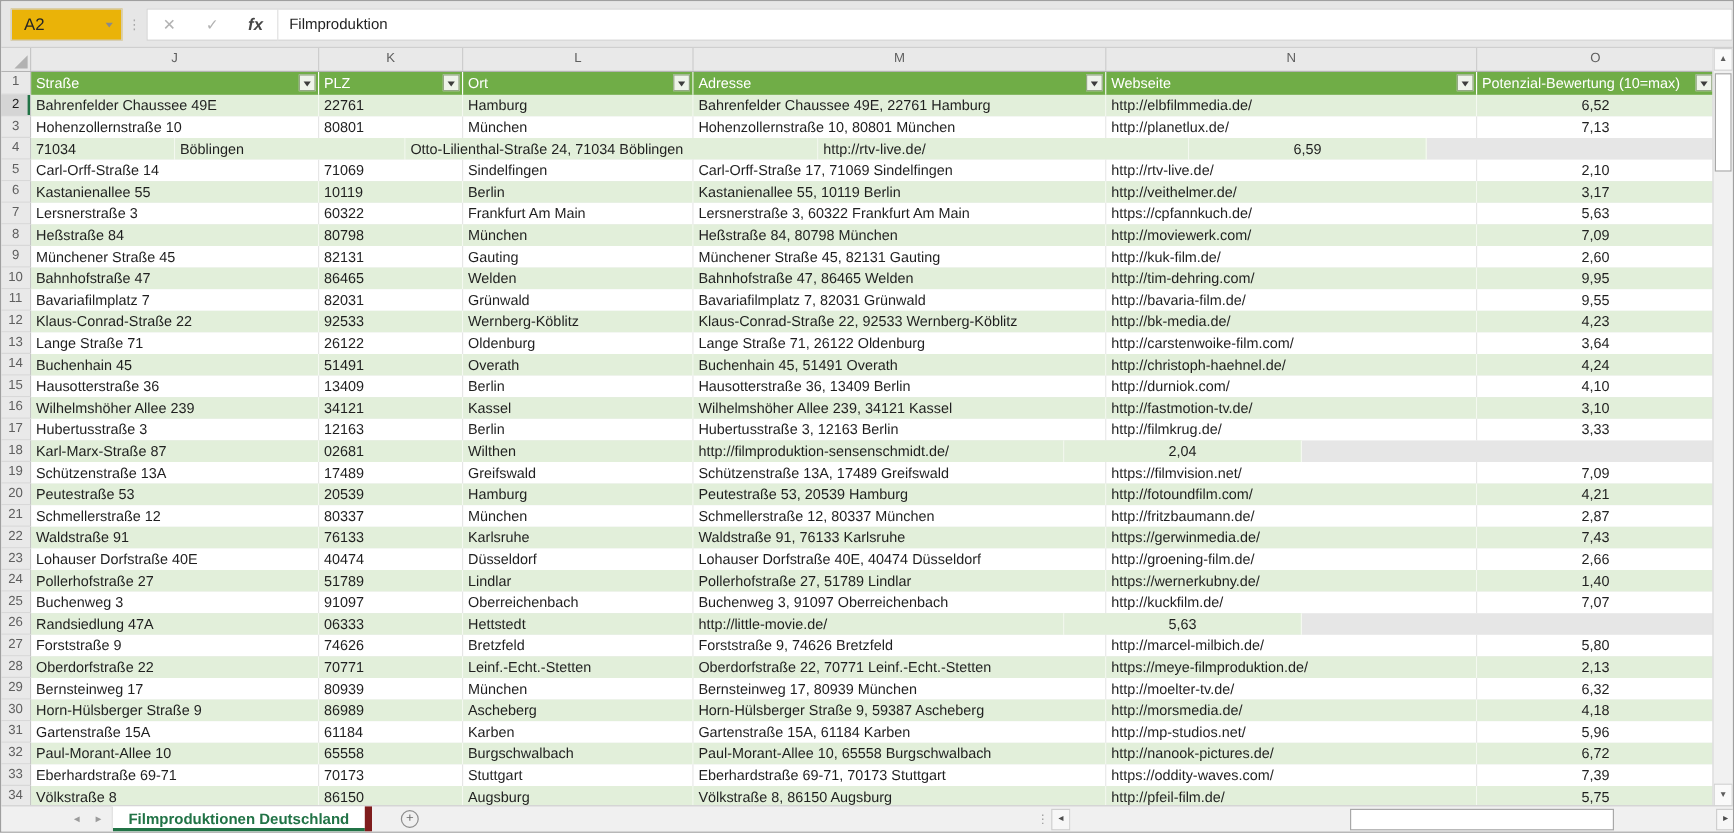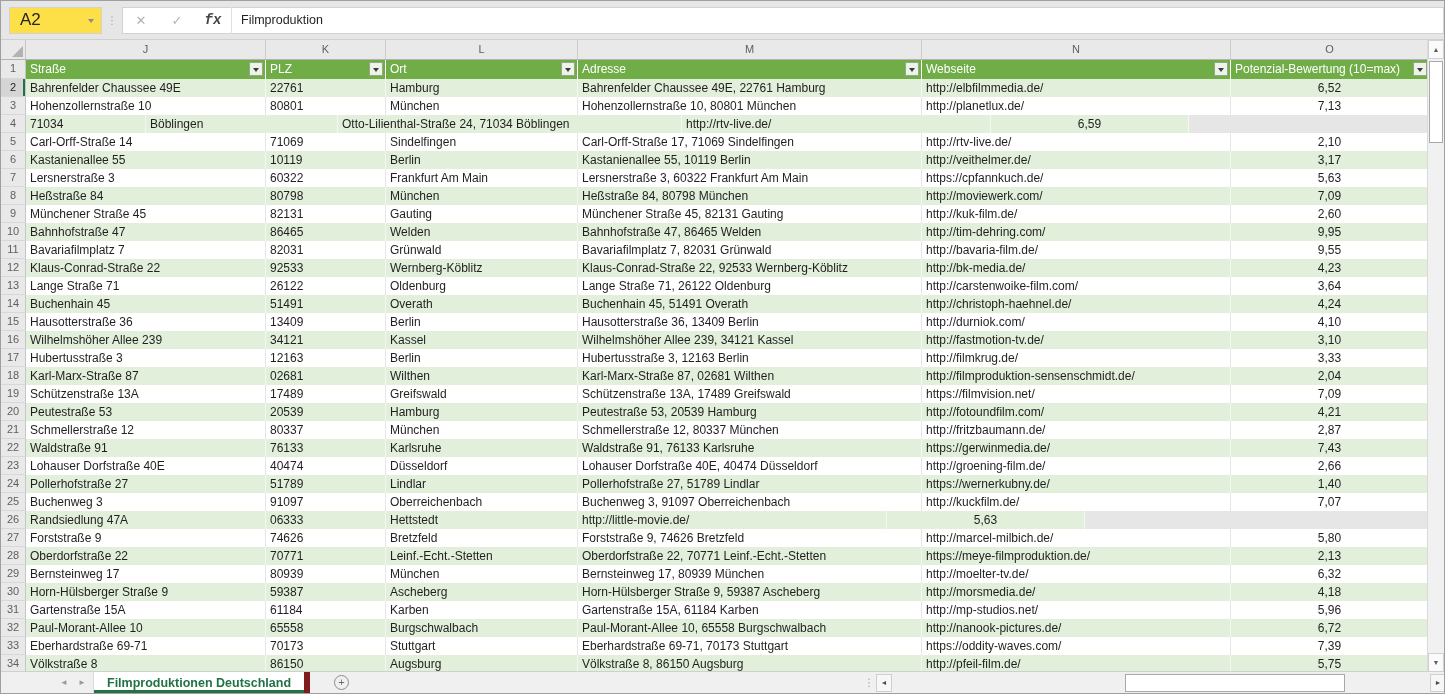--- a/index.html
+++ b/index.html
@@ -2,26 +2,26 @@
 <html><head>
 <meta charset="utf-8">
 <style>
   * { margin:0; padding:0; box-sizing:border-box; }
   html,body { background:#cfcfcf; }
   body { font-family:"Liberation Sans", sans-serif; }
   .app { position:relative; width:1445px; height:694px; background:#e6e6e6; overflow:hidden; border:1px solid #9f9f9f; }
 
   
   .formula-row { height:39px; display:flex; align-items:center; padding-left:8px; background:#e6e6e6; border-bottom:1px solid #cfcfcf; }
-  .name-box { width:93px; height:27px; background:#fde047; border:1px solid #d2d2d2; display:flex; align-items:center; padding-left:10px; font-size:17px; color:#262626; }
+  .name-box { width:93px; height:27px; background:#eab308; border:1px solid #d2d2d2; display:flex; align-items:center; padding-left:10px; font-size:14px; color:#262626; }
   .name-arrow { margin-left:auto; margin-right:7px; width:0; height:0; border:3.5px solid transparent; border-top:4.5px solid #8a8a8a; margin-top:4px; }
   .vdots { width:20px; text-align:center; color:#a8a8a8; font-size:11px; user-select:none; }
   .fx-strip { flex:1; height:27px; background:#fff; border:1px solid #d2d2d2; display:flex; align-items:center; margin-right:0; }
   .fxbtn { width:36px; text-align:center; font-size:13px; color:#b3b3b3; }
-  .fxbtn.fx { font-family:Liberation Mono, monospace; font-style:italic; font-weight:bold; color:#474747; font-size:14px; }
+  .fxbtn.fx { font-family:Liberation Sans, sans-serif; font-style:italic; font-weight:bold; color:#474747; font-size:14px; }
   .fx-divider { width:1px; height:27px; background:#e0e0e0; margin-right:9px; }
   .formula-text { font-size:12.5px; color:#1f1f1f; }
 
   
   .grid { position:relative; width:1428px; }
   .col-letter-row { display:flex; height:20px; background:#e9e9e9; border-bottom:1px solid #b3b3b3; }
   .corner { width:25px; position:relative; border-right:1px solid #c6c6c6; background:#e9e9e9; }
   .corner-tri { position:absolute; right:2px; bottom:2px; width:0; height:0; border-left:11px solid transparent; border-bottom:11px solid #b2b2b2; }
   .letter { font-size:11px; color:#5f5f5f; text-align:center; line-height:19px; border-right:1px solid #cdcdcd; }
   .col-j{width:240px}.col-k{width:120px}.col-l{width:192px}.col-m{width:344px}.col-n{width:309px}.col-o{width:198px}
@@ -256,21 +256,20 @@
           <div class="cell col-l">Berlin</div>
           <div class="cell col-m">Hubertusstraße 3, 12163 Berlin</div>
           <div class="cell col-n">http://filmkrug.de/</div>
           <div class="cell col-o center">3,33</div>
         </div>
         <div class="row banded">
           <div class="gutter">18</div>
           <div class="cell col-j">Karl-Marx-Straße 87</div>
           <div class="cell col-k">02681</div>
           <div class="cell col-l">Wilthen</div>
-          <div class="cell col-m">Karl-Marx-Straße 87, 02681 Wilthen</div>
           <div class="cell col-n">http://filmproduktion-sensenschmidt.de/</div>
           <div class="cell col-o center">2,04</div>
         </div>
         <div class="row plain">
           <div class="gutter">19</div>
           <div class="cell col-j">Schützenstraße 13A</div>
           <div class="cell col-k">17489</div>
           <div class="cell col-l">Greifswald</div>
           <div class="cell col-m">Schützenstraße 13A, 17489 Greifswald</div>
           <div class="cell col-n">https://filmvision.net/</div>
@@ -361,21 +360,21 @@
           <div class="cell col-j">Bernsteinweg 17</div>
           <div class="cell col-k">80939</div>
           <div class="cell col-l">München</div>
           <div class="cell col-m">Bernsteinweg 17, 80939 München</div>
           <div class="cell col-n">http://moelter-tv.de/</div>
           <div class="cell col-o center">6,32</div>
         </div>
         <div class="row banded">
           <div class="gutter">30</div>
           <div class="cell col-j">Horn-Hülsberger Straße 9</div>
-          <div class="cell col-k">59387</div>
+          <div class="cell col-k">86989</div>
           <div class="cell col-l">Ascheberg</div>
           <div class="cell col-m">Horn-Hülsberger Straße 9, 59387 Ascheberg</div>
           <div class="cell col-n">http://morsmedia.de/</div>
           <div class="cell col-o center">4,18</div>
         </div>
         <div class="row plain">
           <div class="gutter">31</div>
           <div class="cell col-j">Gartenstraße 15A</div>
           <div class="cell col-k">61184</div>
           <div class="cell col-l">Karben</div>

